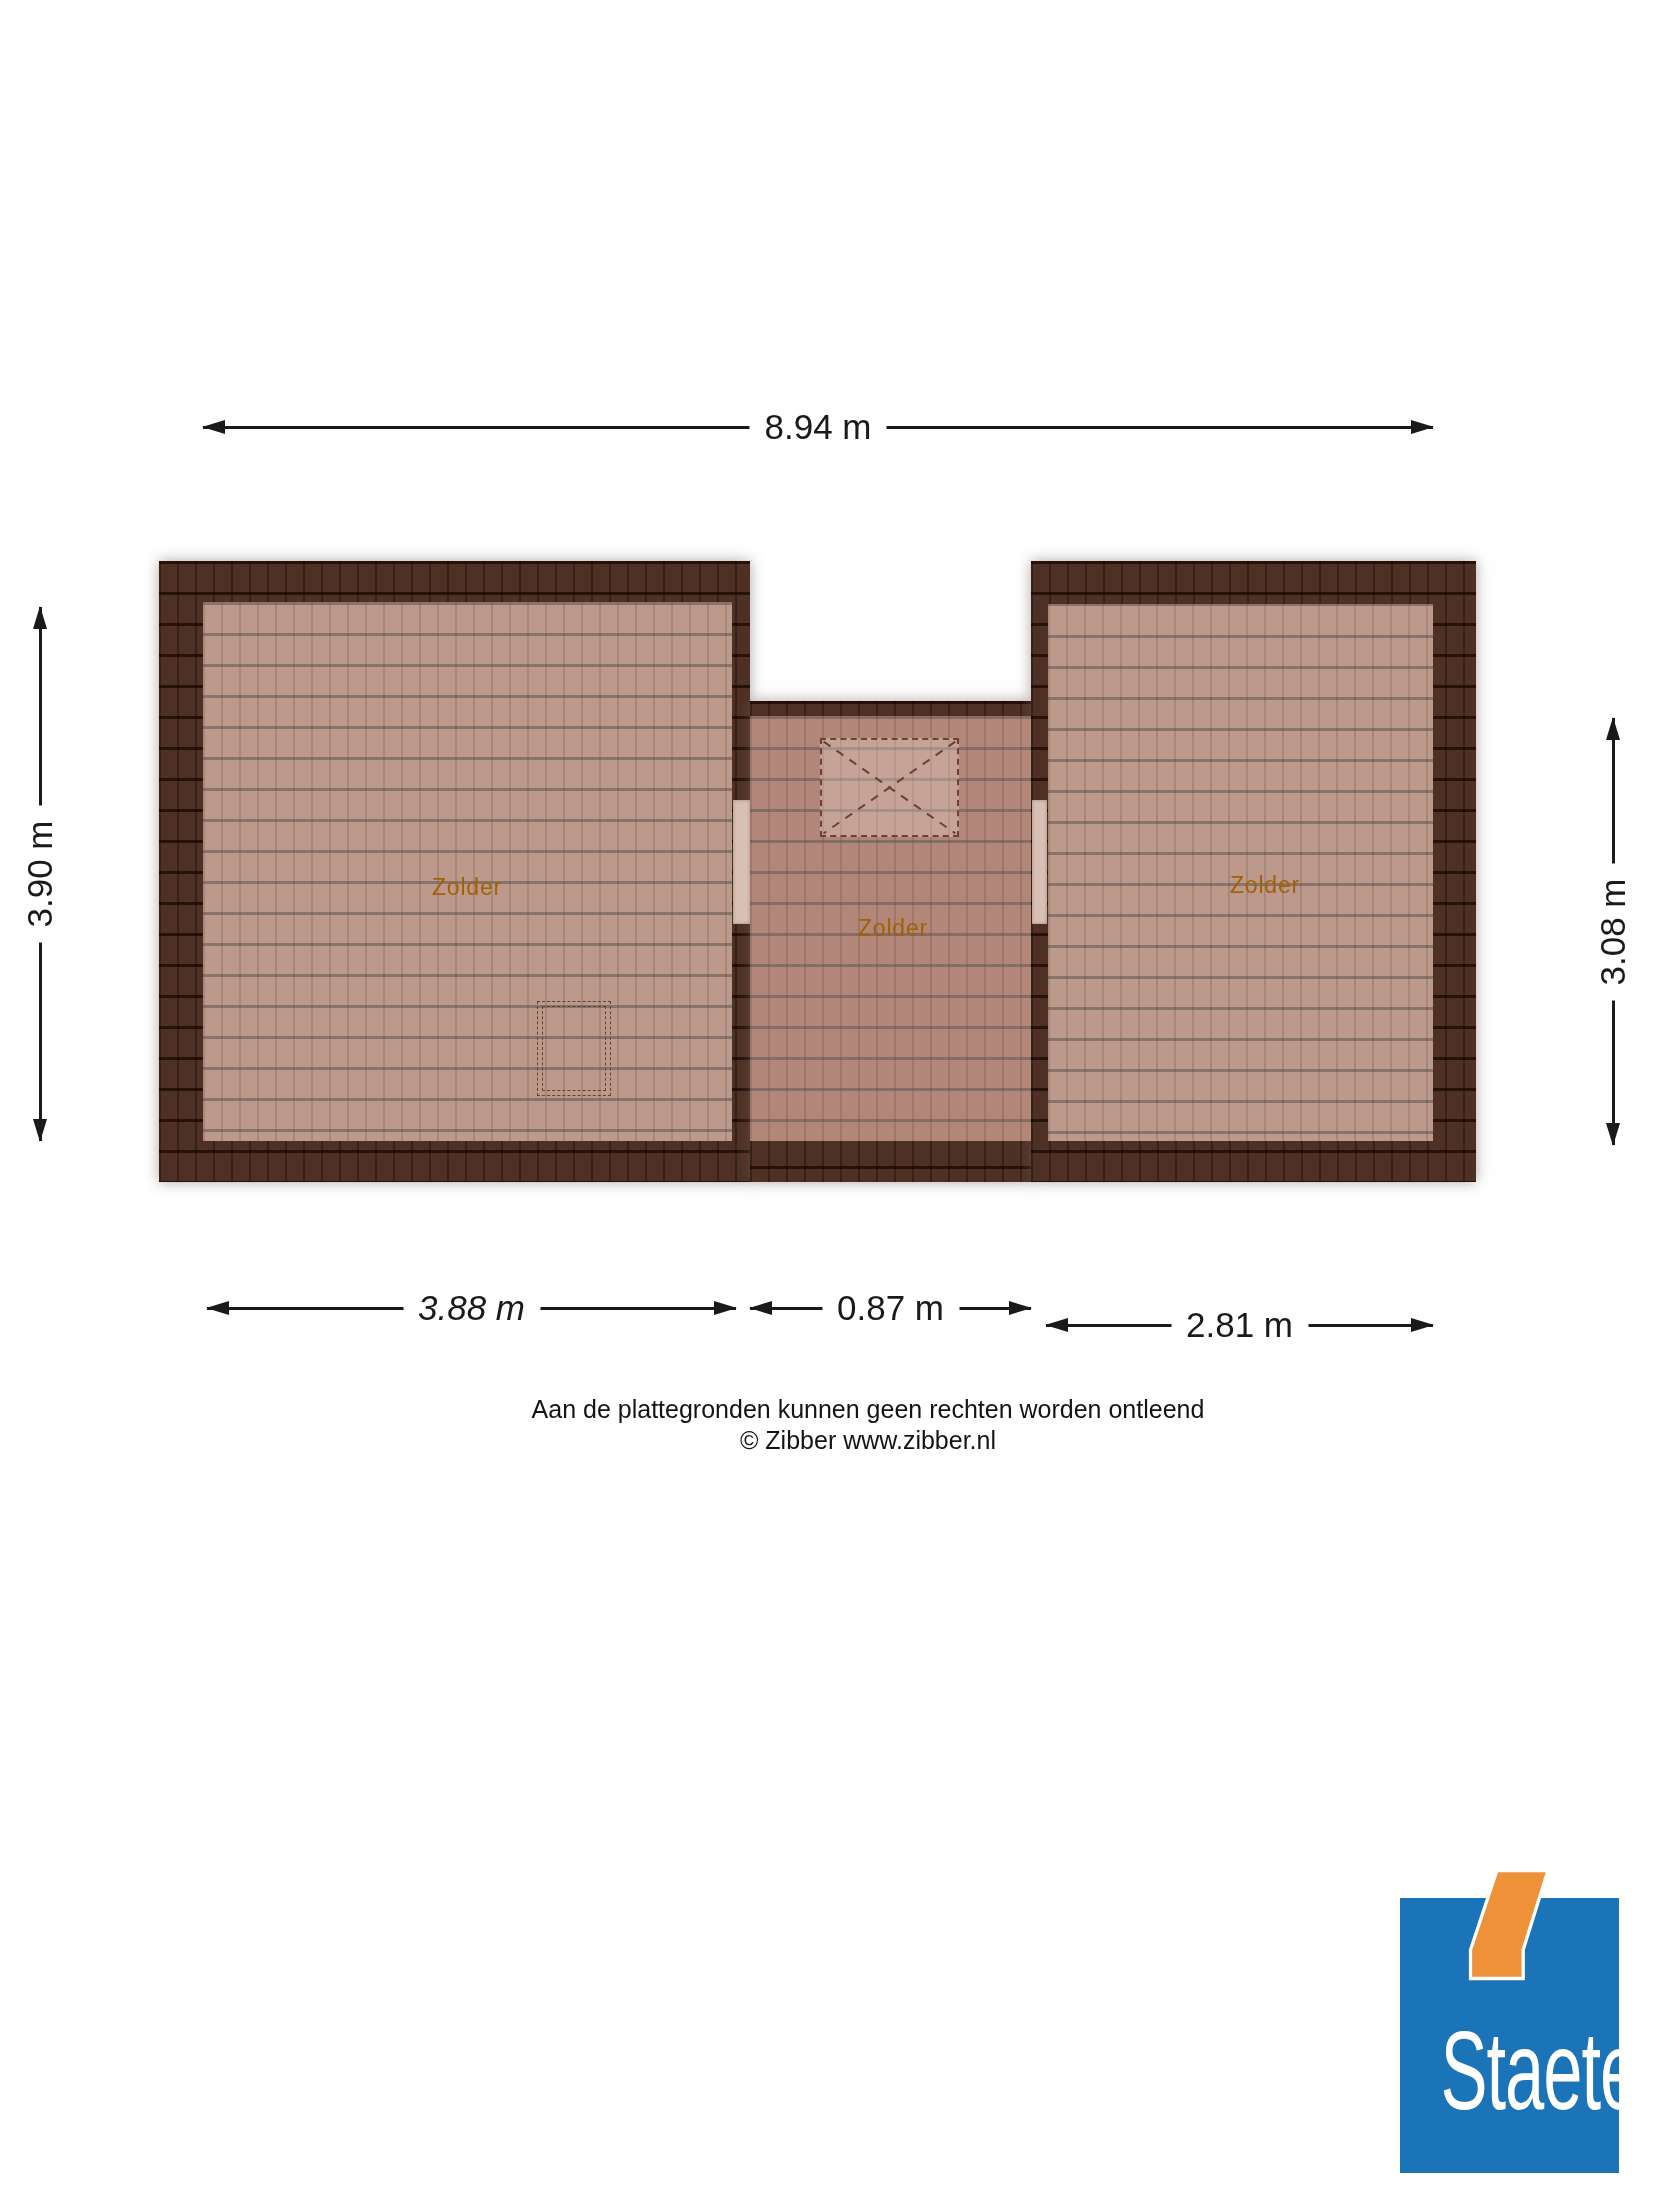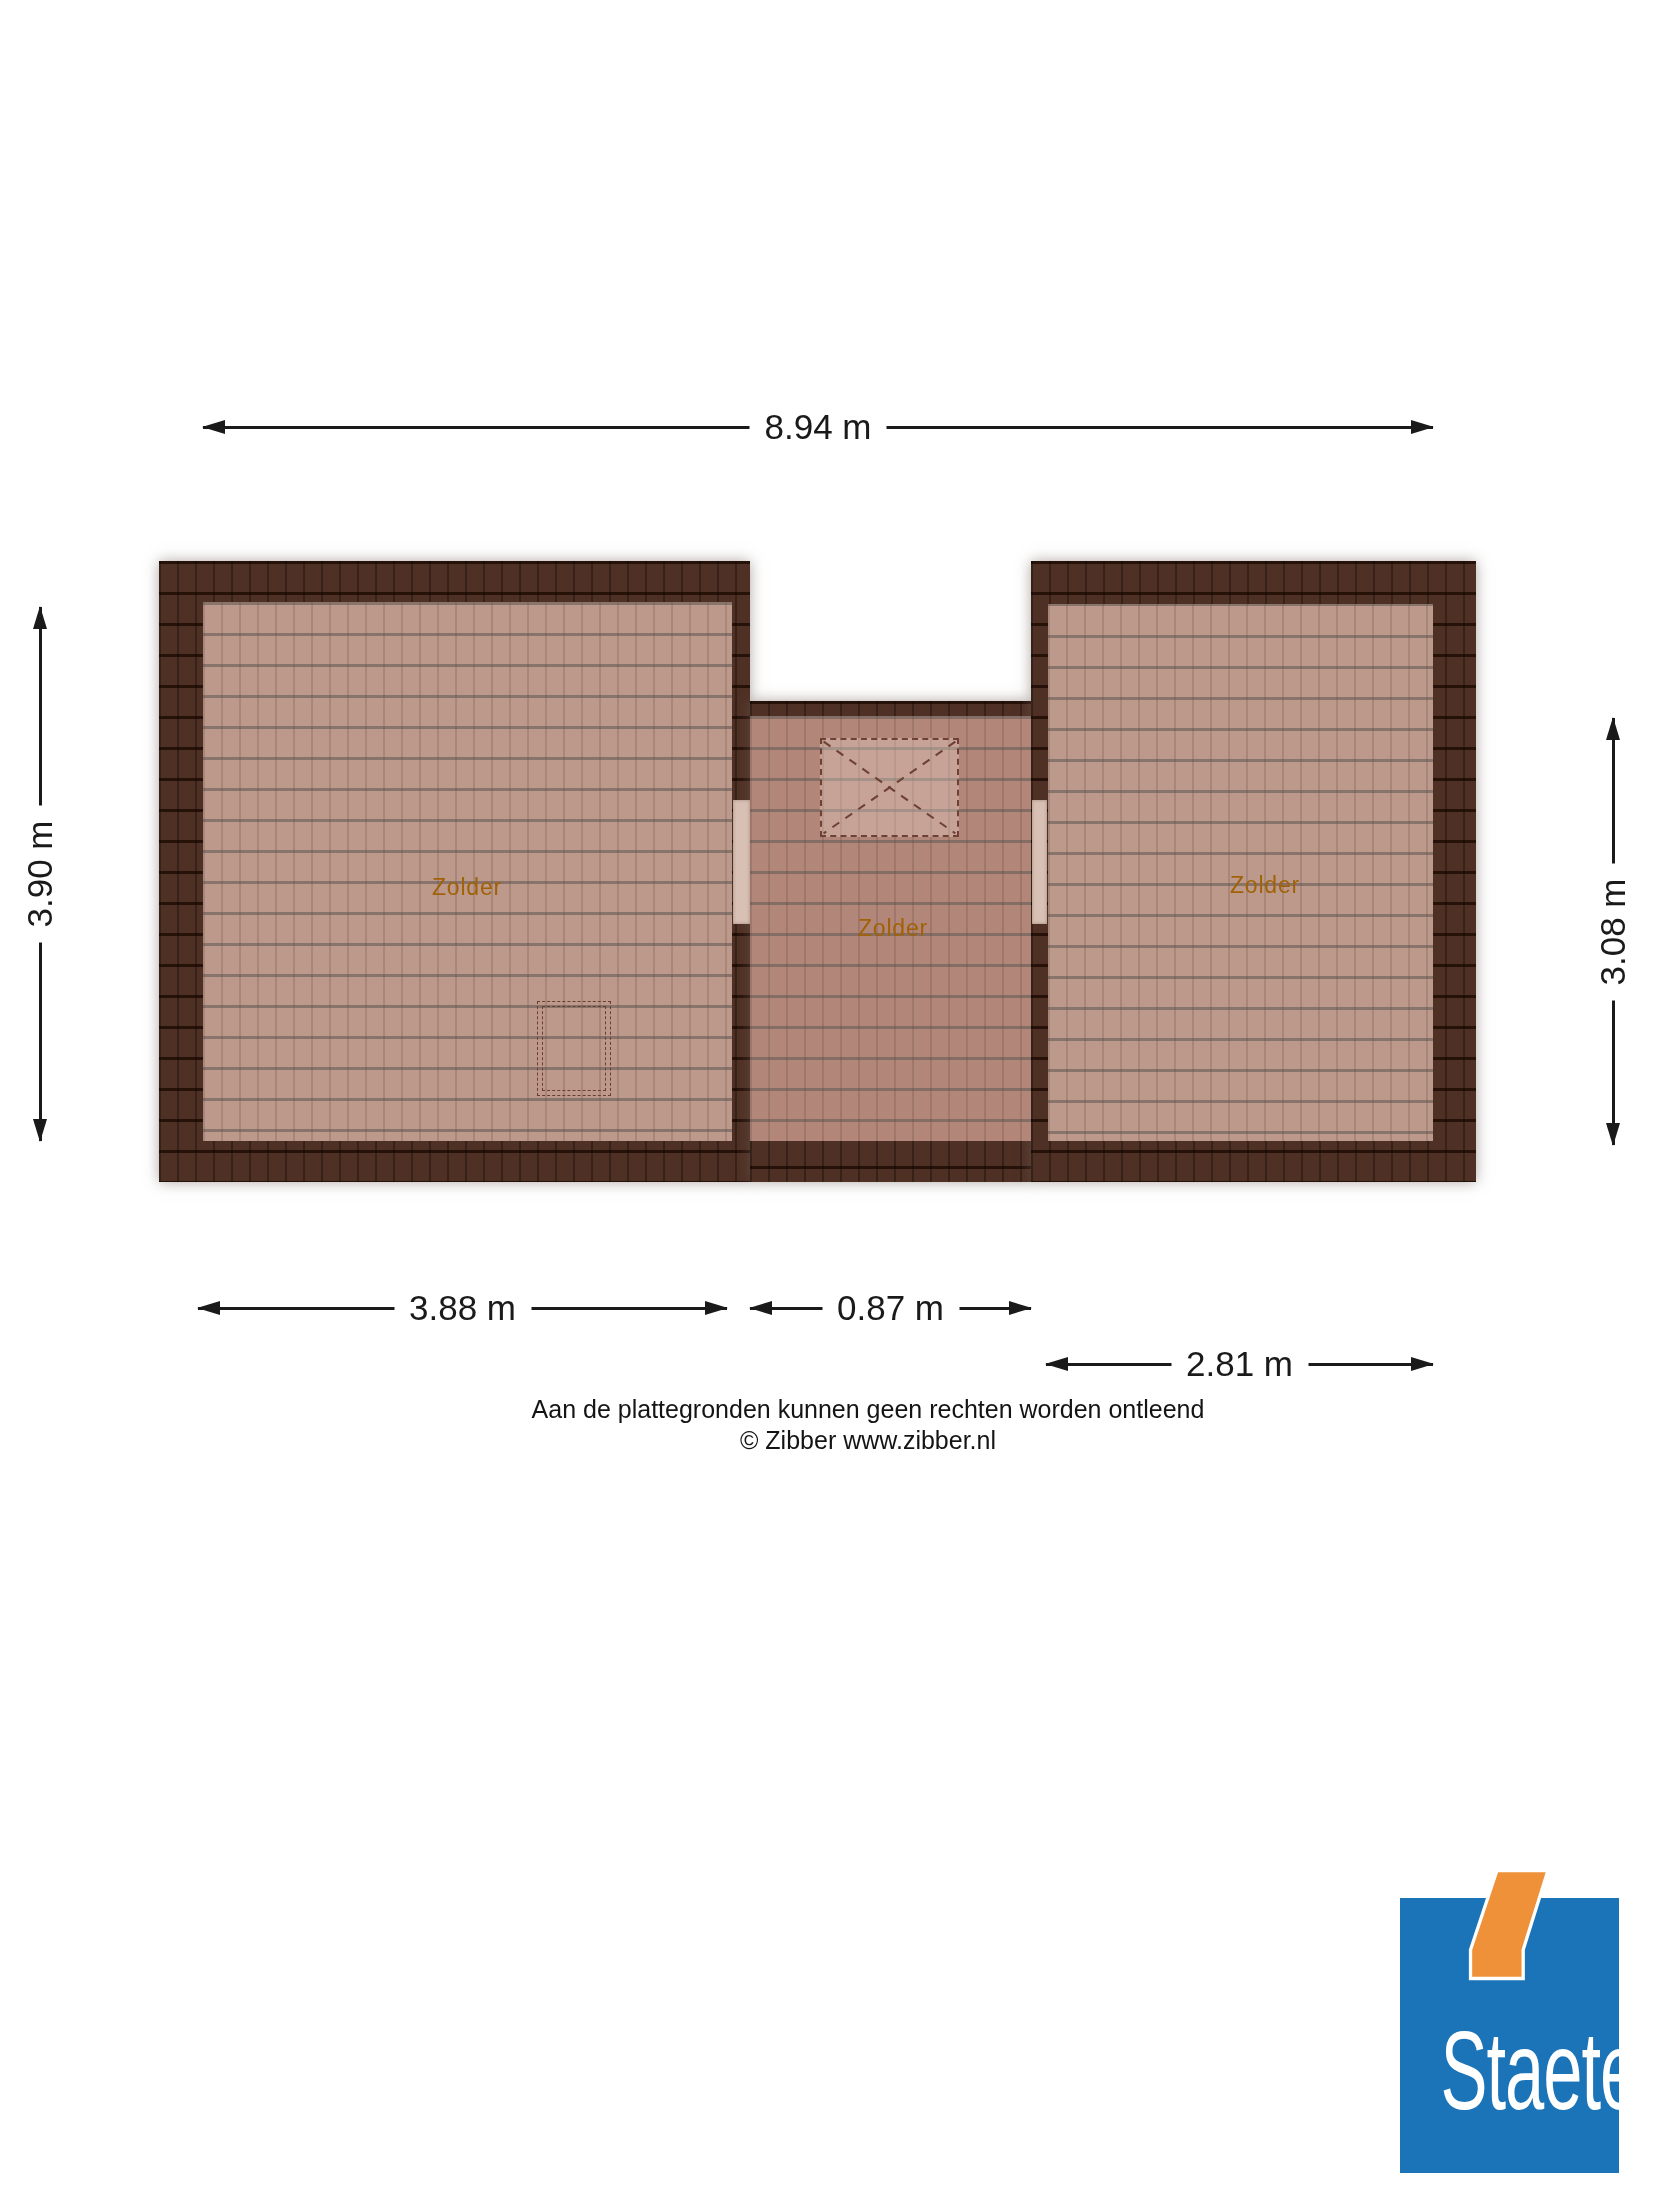--- a/index.html
+++ b/index.html
@@ -101,31 +101,31 @@
   <div class="room-label" style="left:467px;top:887px;">Zolder</div>
   <div class="room-label" style="left:893px;top:928px;">Zolder</div>
   <div class="room-label" style="left:1265px;top:885px;">Zolder</div>
 
   <div class="dim-h" style="left:203px;top:426px;width:1230px;">
     <span class="ah left"></span>
     <span class="ah right"></span>
     <span class="dim-label">8.94 m</span>
   </div>
 
-  <div class="dim-h" style="left:198px;top:1307px;width:529px;">
+  <div class="dim-h" style="left:207px;top:1307px;width:529px;font-style:italic;">
     <span class="ah left"></span>
     <span class="ah right"></span>
     <span class="dim-label">3.88 m</span>
   </div>
   <div class="dim-h" style="left:750px;top:1307px;width:281px;">
     <span class="ah left"></span>
     <span class="ah right"></span>
     <span class="dim-label">0.87 m</span>
   </div>
-  <div class="dim-h" style="left:1046px;top:1363px;width:387px;">
+  <div class="dim-h" style="left:1046px;top:1324px;width:387px;">
     <span class="ah left"></span>
     <span class="ah right"></span>
     <span class="dim-label">2.81 m</span>
   </div>
 
   <div class="dim-v" style="left:39px;top:607px;height:534px;">
     <span class="ah up"></span>
     <span class="ah down"></span>
     <span class="dim-label rot">3.90 m</span>
   </div>

